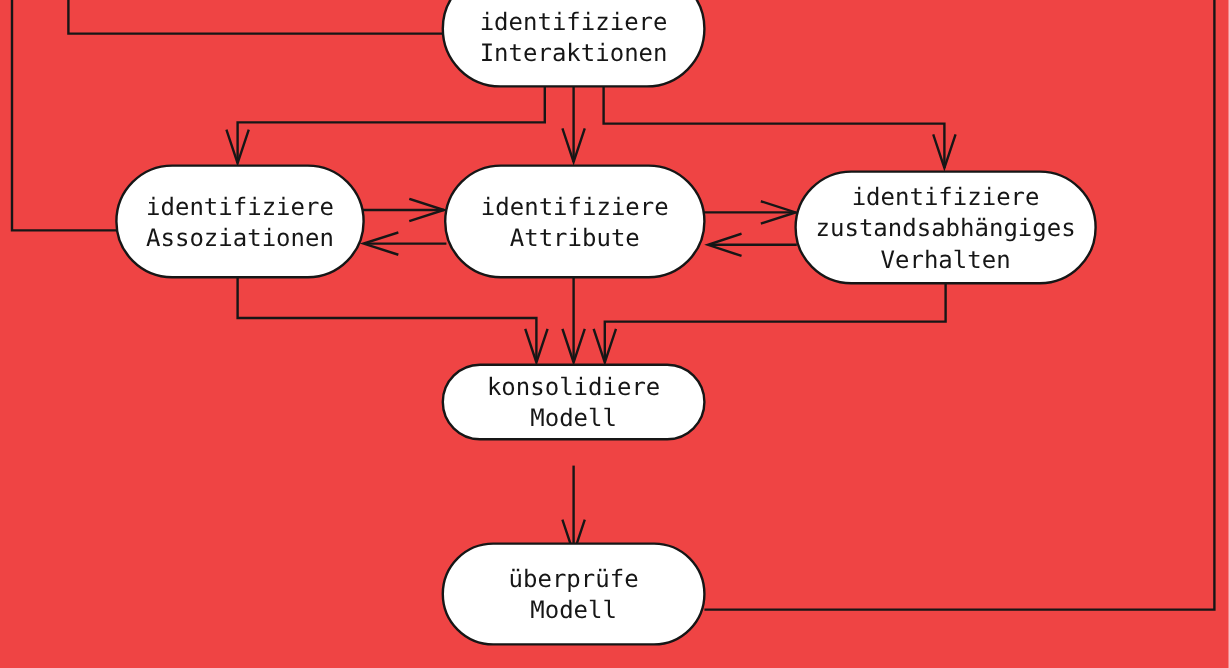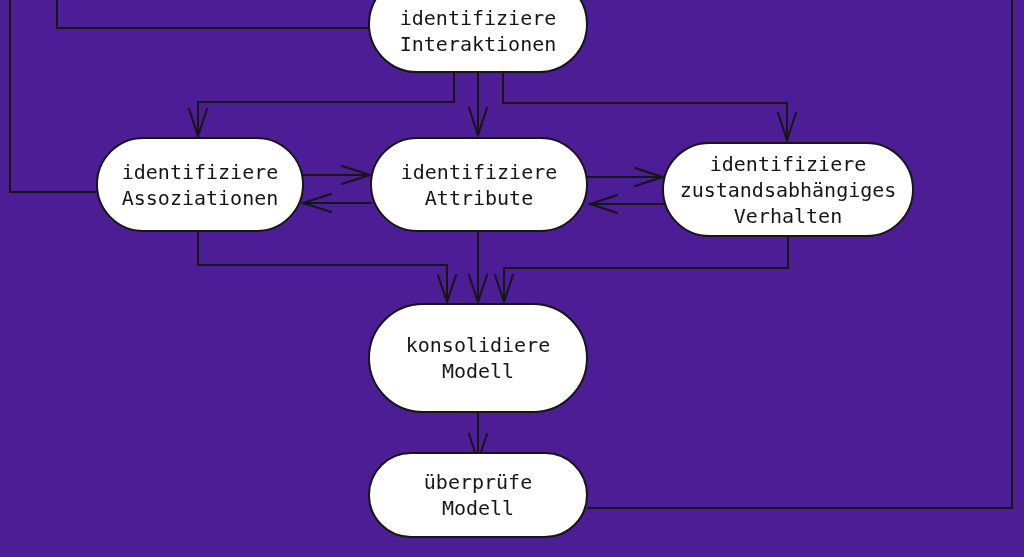--- a/index.html
+++ b/index.html
@@ -5,21 +5,21 @@
   html, body {
     margin: 0;
     padding: 0;
     background: #ffffff;
   }
   .stage {
     position: relative;
     width: 1024px;
     height: 557px;
     overflow: hidden;
-    background: #4c1d95;
+    background: #ef4444;
     font-family: "DejaVu Sans Mono", "Liberation Mono", monospace;
   }
   svg.edges {
     position: absolute;
     left: 0;
     top: 0;
     width: 1024px;
     height: 557px;
   }
   svg.edges polyline {
@@ -45,21 +45,21 @@
     white-space: pre-line;
   }
   .node .label {
     white-space: pre-line;
   }
   .node-interaktionen { left: 368px; top: -25px; width: 220px; height: 98px; }
   .node-interaktionen .label { padding-top: 14px; }
   .node-assoziationen { left: 96px;  top: 137px; width: 208px; height: 95px; }
   .node-attribute     { left: 370px; top: 137px; width: 218px; height: 95px; }
   .node-verhalten     { left: 662px; top: 142px; width: 252px; height: 95px; }
-  .node-konsolidiere  { left: 368px; top: 303px; width: 220px; height: 110px; }
+  .node-konsolidiere  { left: 368px; top: 303px; width: 220px; height: 64px; }
   .node-ueberpruefe   { left: 368px; top: 452px; width: 220px; height: 86px; }
 </style>
 </head>
 <body>
 
 <div class="stage">
 
   <svg class="edges" viewBox="0 0 1024 557" xmlns="http://www.w3.org/2000/svg">
 
     <g>

